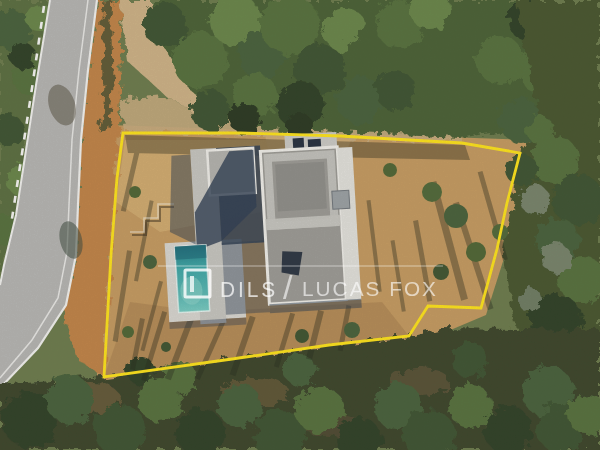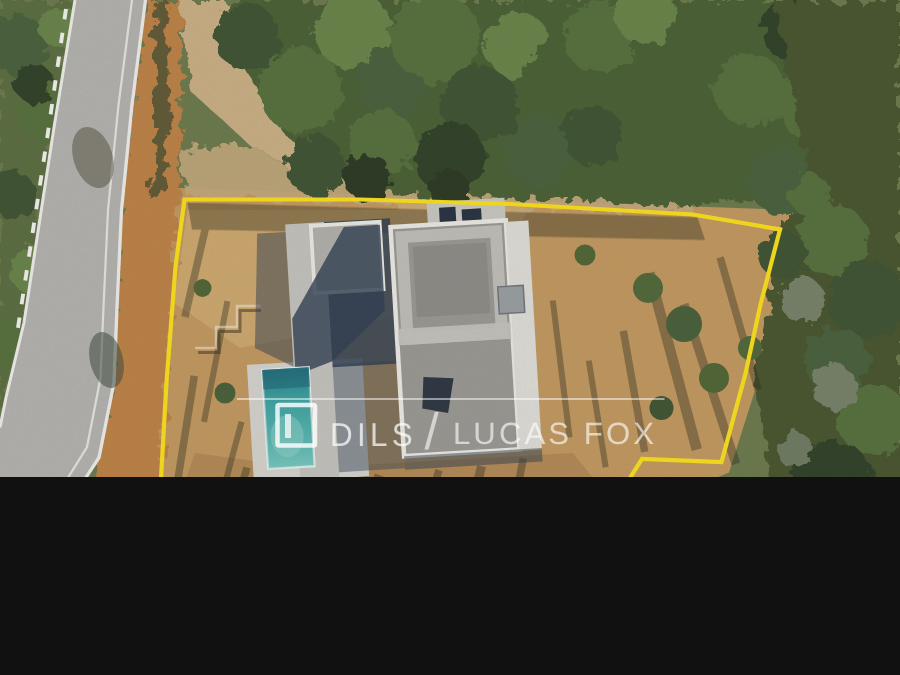--- a/index.html
+++ b/index.html
@@ -1,16 +1,16 @@
 <!DOCTYPE html>
 <html><head>
 <meta charset="utf-8">
 <style>
   html,body{margin:0;padding:0;background:#111;}
-  #stage{position:relative;width:600px;height:318px;overflow:hidden;
+  #stage{position:relative;width:600px;height:450px;overflow:hidden;
          font-family:"Liberation Sans",sans-serif;text-align:right;}
   svg{display:block;}
   text{font-family:"Liberation Sans",sans-serif;}
 </style>
 </head>
 <body>
 
 <div id="stage">
 <svg width="600" height="450" viewBox="0 0 600 450">
   <defs>

